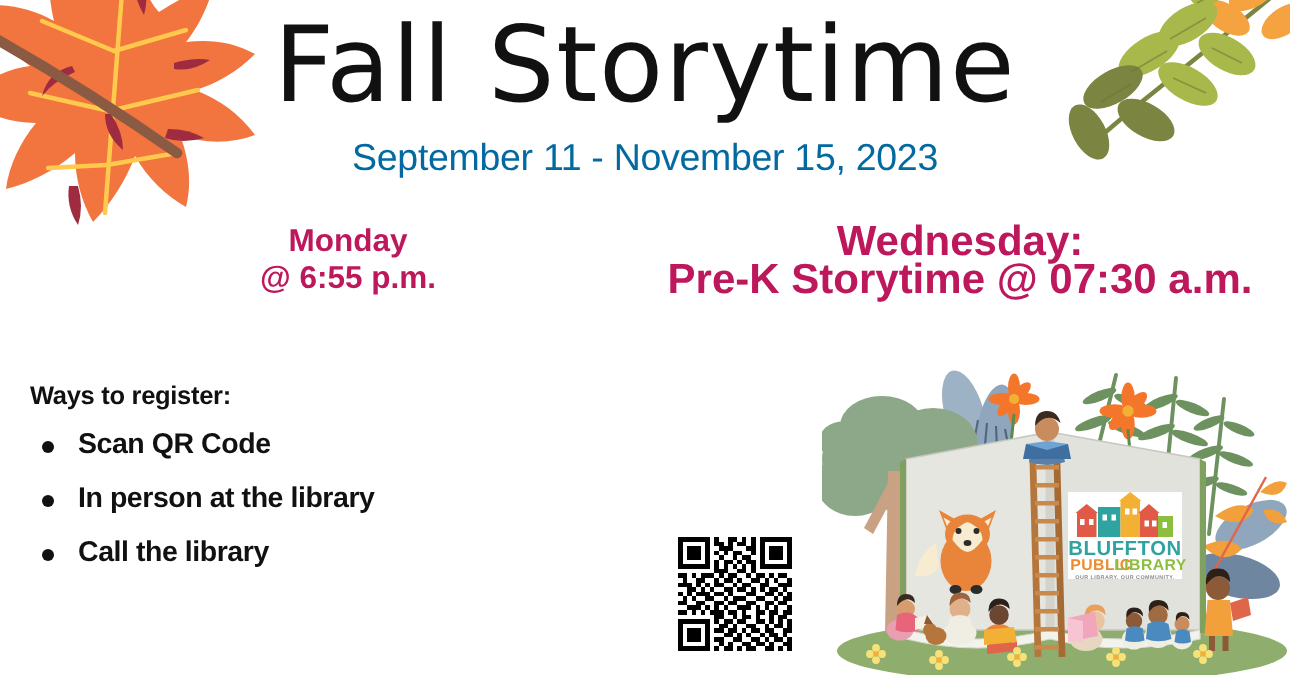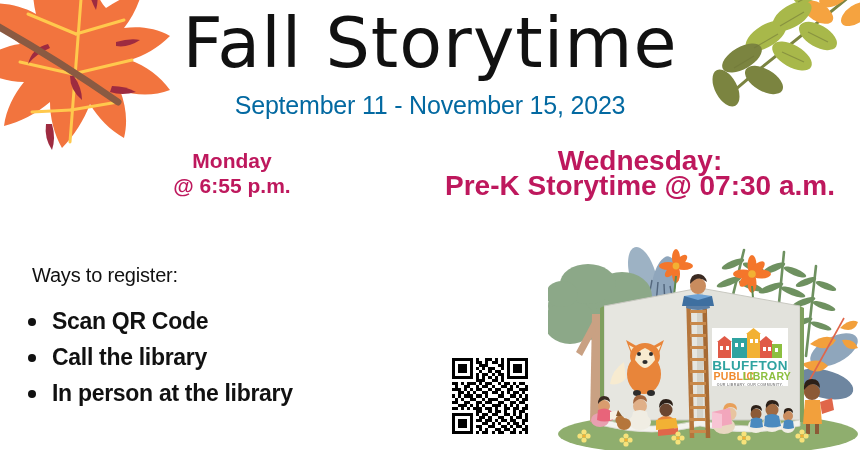--- a/index.html
+++ b/index.html
@@ -30,24 +30,24 @@
 
   
   .sched{position:absolute;top:148px;font-weight:bold;color:#be185d;}
   .sched .line{line-height:25px;font-size:21px;white-space:nowrap;}
   .sched.left{left:32px;width:400px;text-align:center;}
   .sched.right{left:420px;width:440px;text-align:center;}
   .sched.right .line{font-size:28px;}
 
   
   .reg{position:absolute;left:20px;top:248px;width:540px;color:#111;}
-  .reg h2{margin:12px;font-size:20px;line-height:31px;font-weight:normal;letter-spacing:-0.2px;}
+  .reg h2{margin:0;font-size:17px;line-height:31px;font-weight:bold;letter-spacing:-0.2px;}
   .reg ul{margin:0;padding:0;list-style:none;}
   .reg li{
-    font-size:23px;line-height:36px;font-weight:bold;letter-spacing:-0.3px;
+    font-size:19px;line-height:36px;font-weight:bold;letter-spacing:-0.3px;
     padding-left:32px;position:relative;white-space:nowrap;
   }
   .reg li::before{
     content:"";position:absolute;left:8px;top:15px;
     width:8px;height:8px;border-radius:50%;background:#111;
   }
 
   
   .qr{position:absolute;left:452px;top:358px;width:76px;height:76px;background:#fff;}
 
@@ -131,22 +131,22 @@
 
   <div class="sched right">
     <div class="line">Wednesday:</div>
     <div class="line">Pre-K Storytime @ 07:30 a.m.</div>
   </div>
 
   <div class="reg">
     <h2>Ways to register:</h2>
     <ul>
       <li>Scan QR Code</li>
+      <li>In person at the library</li>
       <li>Call the library</li>
-      <li>In person at the library</li>
     </ul>
   </div>
 
   <svg class="qr" id="qr-svg" viewBox="0 0 25 25" shape-rendering="crispEdges">
       <rect x="0" y="0" width="25" height="25" fill="#ffffff"></rect>
       <rect x="0" y="0" width="1" height="1" fill="#000000"></rect>
       <rect x="1" y="0" width="1" height="1" fill="#000000"></rect>
       <rect x="2" y="0" width="1" height="1" fill="#000000"></rect>
       <rect x="3" y="0" width="1" height="1" fill="#000000"></rect>
       <rect x="4" y="0" width="1" height="1" fill="#000000"></rect>

